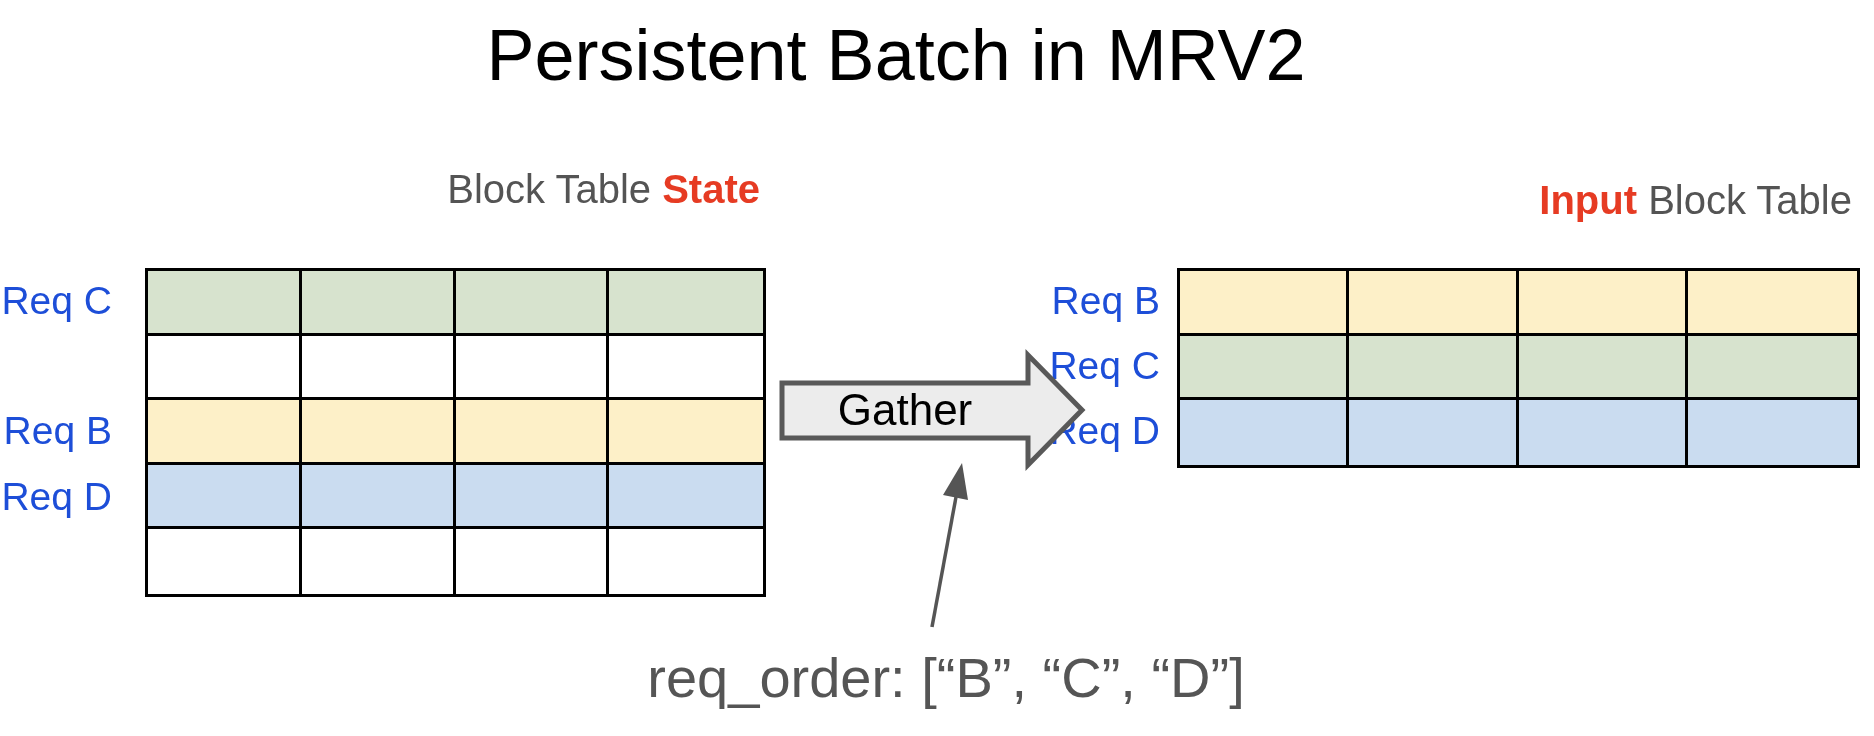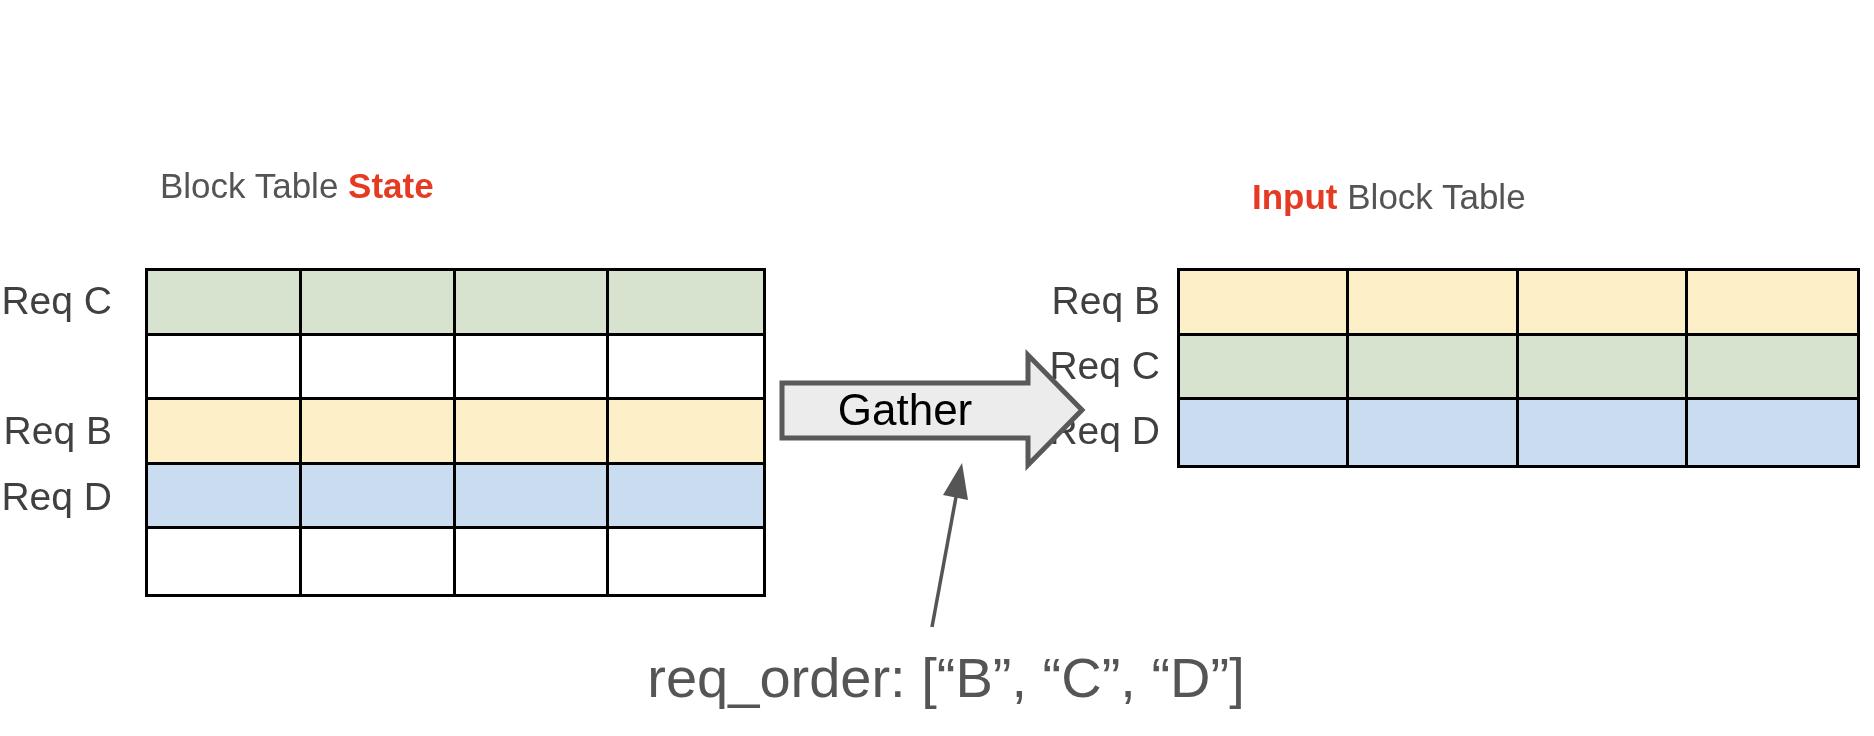--- a/index.html
+++ b/index.html
@@ -6,38 +6,38 @@
   html,body { background:#ffffff; }
   .stage {
     position:relative; width:1874px; height:736px; background:#ffffff;
     font-family:"Liberation Sans","DejaVu Sans",sans-serif; overflow:hidden;
   }
   .abs { position:absolute; }
   .title {
     left:396px; top:16px; width:1000px; text-align:center;
     font-size:72px; font-weight:400; color:#000; line-height:1.1;
   }
-  .heading { top:166px; width:600px; text-align:left; font-size:35px; line-height:1.15; white-space:pre; }
+  .heading { top:166px; width:600px; text-align:right; font-size:40px; line-height:1.15; white-space:pre; }
   .heading-left  { left:160px; }
   .heading-right { left:1252px;margin-top:11px; }
   .heading .gray { color:#545454; }
   .heading .red  { color:#e63b23; font-weight:bold; }
 
   .block-table {
     display:grid; grid-auto-rows:1fr;
     border:3px solid #000; background:#fff;
   }
   .table-left  { left:145px; top:268px; width:621px; height:329px; }
   .table-right { left:1177px; top:268px; width:683px; height:200px; }
   .cell { border-right:3px solid #000; border-bottom:3px solid #000; }
   .cell:nth-child(4n) { border-right:none; }
   .cell:nth-last-child(-n+4) { border-bottom:none; }
 
   .row-label {
-    font-size:39px; color:#404040; text-align:right;
+    font-size:39px; color:#1d4ed8; text-align:right;
     transform:translateY(-50%); line-height:1;
   }
   .row-label.left  { left:0; width:112px; }
   .row-label.right { left:1000px; width:160px; }
 
   .overlay { left:0; top:0; width:1874px; height:736px; pointer-events:none; }
 
   .gather-label {
     left:905px; top:410px; transform:translate(-50%,-50%);
     font-size:44px; color:#000; line-height:1;
@@ -45,20 +45,21 @@
   .annotation {
     left:446px; top:646px; width:1000px; text-align:center;
     font-size:56px; color:#555555; line-height:1.15;
   }
 </style>
 </head>
 <body>
 
 <div class="stage">
 
+  <div class="abs title">Persistent Batch in MRV2</div>
 
   <div class="abs heading heading-left"><span class="gray">Block Table </span><span class="red">State</span></div>
 
   <div class="abs heading heading-right"><span class="red">Input</span><span class="gray"> Block Table</span></div>
 
   <div class="abs block-table table-left" style="grid-template-columns: repeat(4, 1fr);">
       <div class="cell" style="background-color: rgb(215, 227, 206);"></div>
       <div class="cell" style="background-color: rgb(215, 227, 206);"></div>
       <div class="cell" style="background-color: rgb(215, 227, 206);"></div>
       <div class="cell" style="background-color: rgb(215, 227, 206);"></div>

